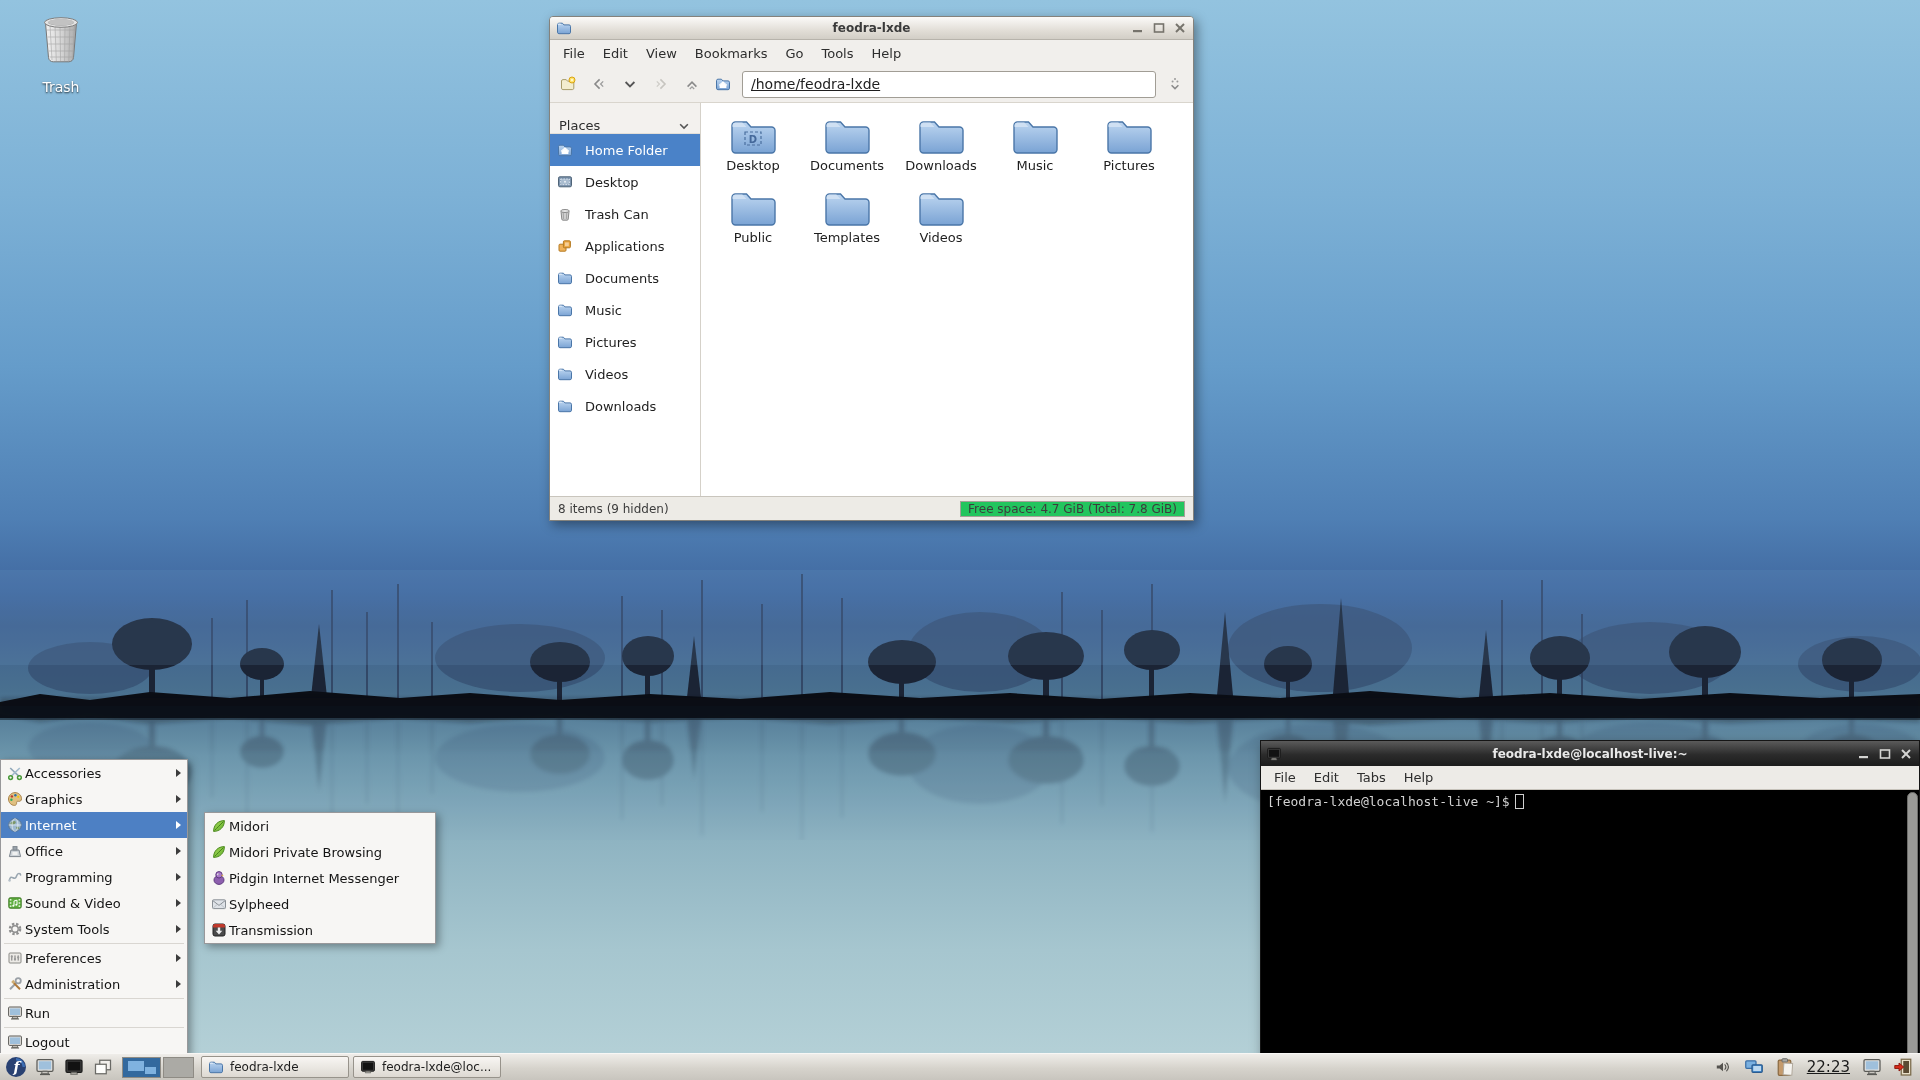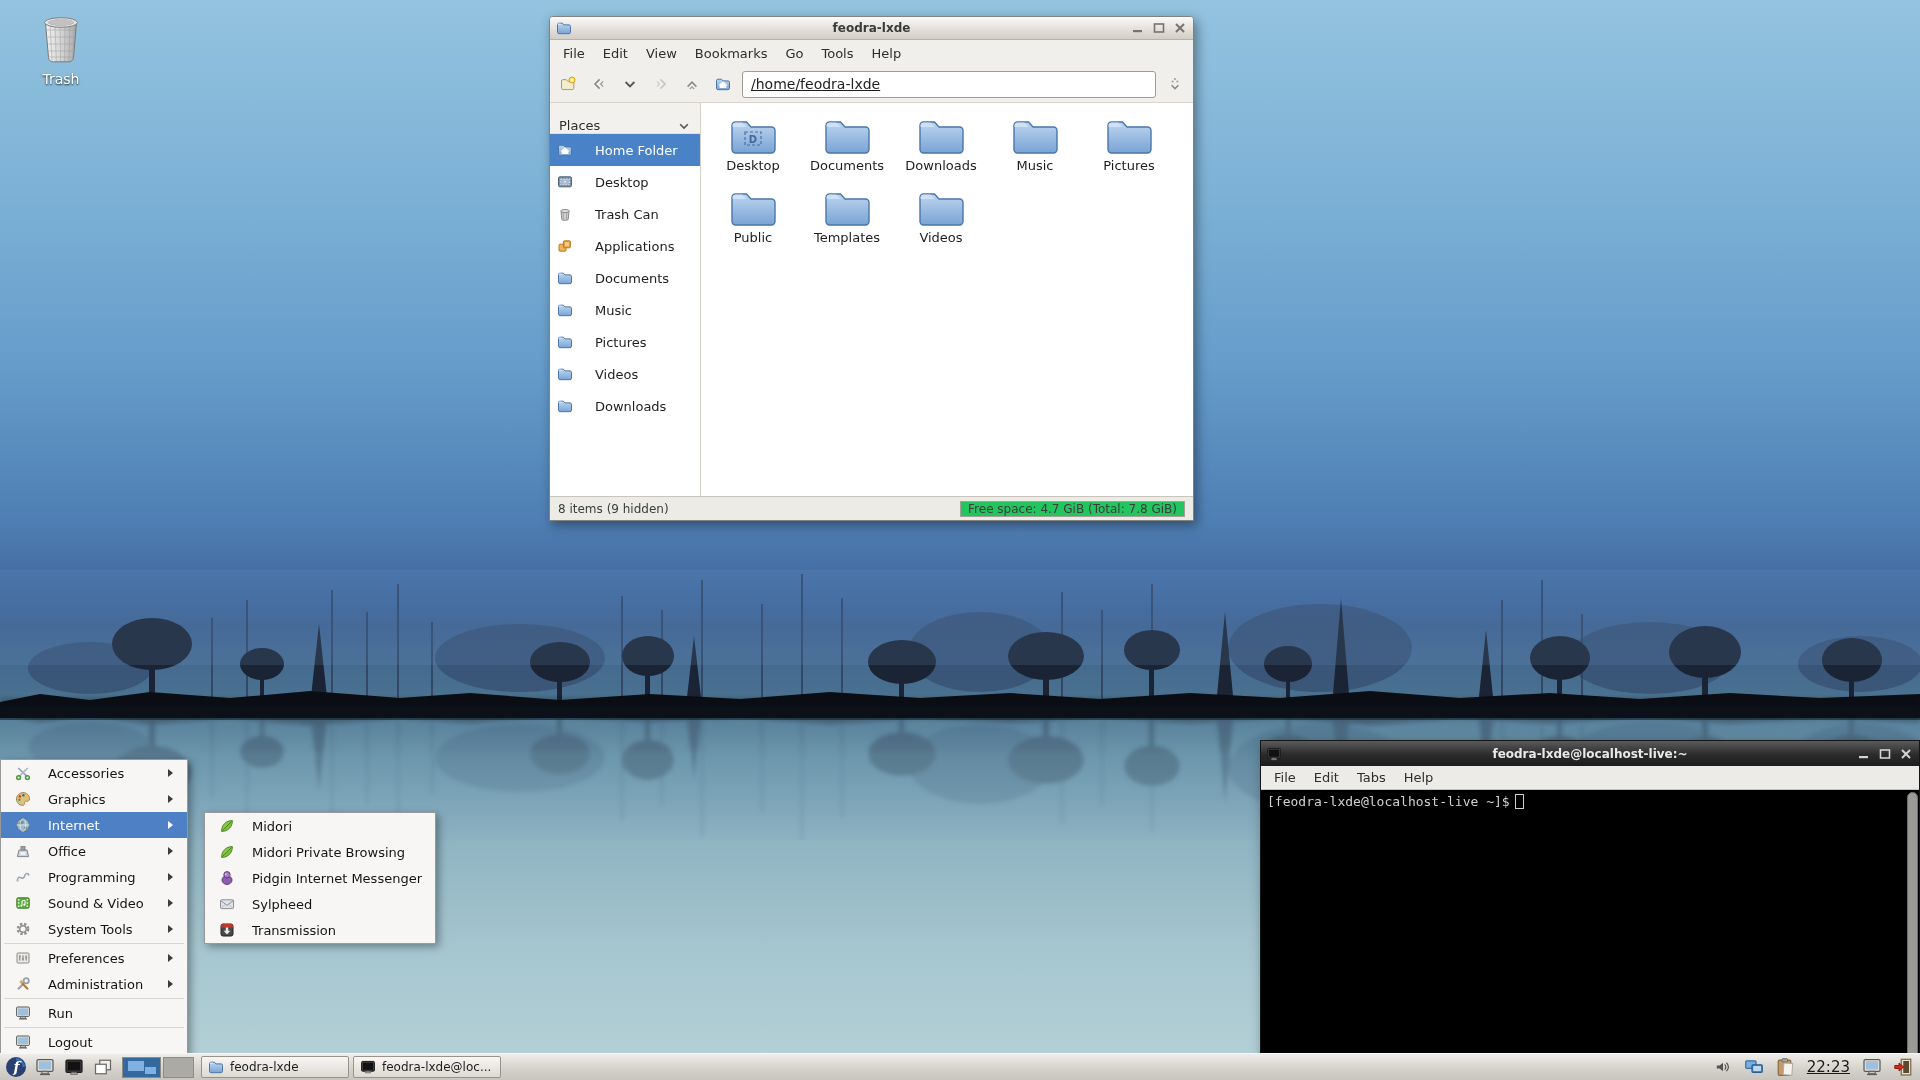--- a/index.html
+++ b/index.html
@@ -10,21 +10,21 @@
     position:relative; width:1920px; height:1080px; overflow:hidden;
     background:linear-gradient(180deg,
       #93c3df 0%, #7db1d6 18%, #659cca 34%, #4f7fb4 48%,
       #40689f 55%, #3f618f 58%, #49708f 64%, #6c96ab 70%,
       #8fb4c2 78%, #a6c6cf 88%, #b7d2d8 100%);
   }
   .treeband{ position:absolute; left:0; top:540px; width:1920px; height:300px; z-index:1; }
 
   
   .trash-desktop{ position:absolute; left:26px; top:12px; width:70px; text-align:center; z-index:5; cursor:default;}
-  .trash-desktop .lbl{ display:block; margin-top:7px; color:#fff; font-size:14px; text-shadow:0 1px 2px rgba(0,0,0,.85);}
+  .trash-desktop .lbl{ display:block; margin-top:15px; color:#fff; font-size:14px; text-shadow:0 1px 2px rgba(0,0,0,.85);}
 
   
   .win{ position:absolute; display:flex; flex-direction:column; box-shadow:3px 4px 12px rgba(0,0,0,.4); }
   .titlebar{ position:relative; display:flex; align-items:center; flex:none; }
   .title-center{ position:absolute; left:0; right:0; text-align:center; font-weight:bold; font-size:12px; pointer-events:none;}
   .wc{ display:flex; align-items:center; gap:6px; margin-left:auto; padding-right:6px; z-index:2;}
   .wcb{ width:15px; height:13px; display:flex; align-items:center; justify-content:center; }
 
   
   .fm{ left:549px; top:16px; width:645px; height:505px; background:#efedea;
@@ -37,21 +37,21 @@
   .fm-toolbar{ height:37px; display:flex; align-items:center; background:#f1efec; padding:0 6px; gap:7px;
        border-bottom:1px solid #d9d5cd; flex:none;}
   .tbtn{ width:24px; height:26px; display:flex; align-items:center; justify-content:center; border-radius:3px;}
   .addr{ flex:1; height:27px; border:1px solid #a19d95; border-radius:3px; background:#fff;
        font-size:14px; color:#1e1e1e; padding:0 8px; font-family:inherit; outline:none;text-decoration:underline;}
   .fm-body{ flex:1; display:flex; min-height:0; background:#fff; }
   .sidebar{ width:151px; flex:none; border-right:1px solid #d5d1c9; display:flex; flex-direction:column; background:#fff;}
   .places-header{ height:31px; display:flex; align-items:flex-end; padding:0 9px; background:#f3f1ee;
        border-bottom:1px solid #e3dfd8; color:#2e2e2e; flex:none;}
   .places-header svg{ margin-left:auto; }
-  .place{ height:26px; display:flex; align-items:center; gap:22px; padding:16px 7px; color:#1e1e1e; white-space:nowrap;}
+  .place{ height:26px; display:flex; align-items:center; gap:12px; padding:16px 7px; color:#1e1e1e; white-space:nowrap;}
   .place.sel{ background:#4a82c8; color:#fff; }
   .fm-main{ flex:1; padding:13px 5px; display:flex; flex-wrap:wrap; align-content:flex-start; overflow:hidden;}
   .fcell{ width:94px; height:72px; display:flex; flex-direction:column; align-items:center; color:#1e1e1e;}
   .fcell .flbl{ margin-top:2px; font-size:13px; }
   .fm-status{ height:24px; display:flex; align-items:center; background:#edebe6; border-top:1px solid #c9c5bd;
        padding:0 8px; font-size:12px; color:#3c3c3c; flex:none;}
   .free-space{ margin-left:auto; border:1px solid #a5a199; background:#22c55e; padding:0 7px; }
 
   
   .term{ left:1260px; top:740px; width:660px; height:375px; background:#000; border:1px solid #151515; z-index:10;}
@@ -62,21 +62,21 @@
   .term-menubar .mi{ padding:2px 9px; color:#2e2e2e; }
   .term-body{ position:relative; flex:1; background:#000; padding:4px 6px;
        font-family:"DejaVu Sans Mono","Liberation Mono",monospace; font-size:13px; color:#d2d2d2;}
   .cursor{ display:inline-block; width:9px; height:15px; border:1px solid #cfcfcf; vertical-align:text-bottom; margin-left:5px;}
   .term-scroll{ position:absolute; top:2px; bottom:2px; right:1px; width:11px; }
   .term-thumb{ position:absolute; top:0; bottom:0; width:11px; background:#9a9a97; border-radius:6px; border:1px solid #6e6e6b;}
 
   
   .menu{ position:absolute; left:0; top:759px; width:188px; background:#f7f6f4; border:1px solid #98989a;
        box-shadow:3px 3px 8px rgba(0,0,0,.35); z-index:20;}
-  .menu-item{ height:26px; display:flex; align-items:center; gap:17px; padding:0 14px; color:#141414; white-space:nowrap;}
+  .menu-item{ height:26px; display:flex; align-items:center; gap:2px; padding:0 6px; color:#141414; white-space:nowrap;}
   .menu-item.hl{ background:#4d80c4; color:#fff; }
   .menu-item .sub-arrow{ margin-left:auto; width:0; height:0; border-left:5px solid #3c3c3c;
        border-top:4px solid transparent; border-bottom:4px solid transparent;}
   .menu-item.hl .sub-arrow{ border-left-color:#fff; }
   .msep{ height:1px; background:#d9d6d1; margin:1px 3px; }
   .submenu{ position:absolute; left:188px; top:812px; width:232px; background:#f7f6f4; border:1px solid #98989a;
        box-shadow:3px 3px 8px rgba(0,0,0,.35); z-index:21;margin-left:16px;}
 
   
   .taskbar{ position:absolute; left:0; bottom:0; width:1920px; height:27px; z-index:30;

